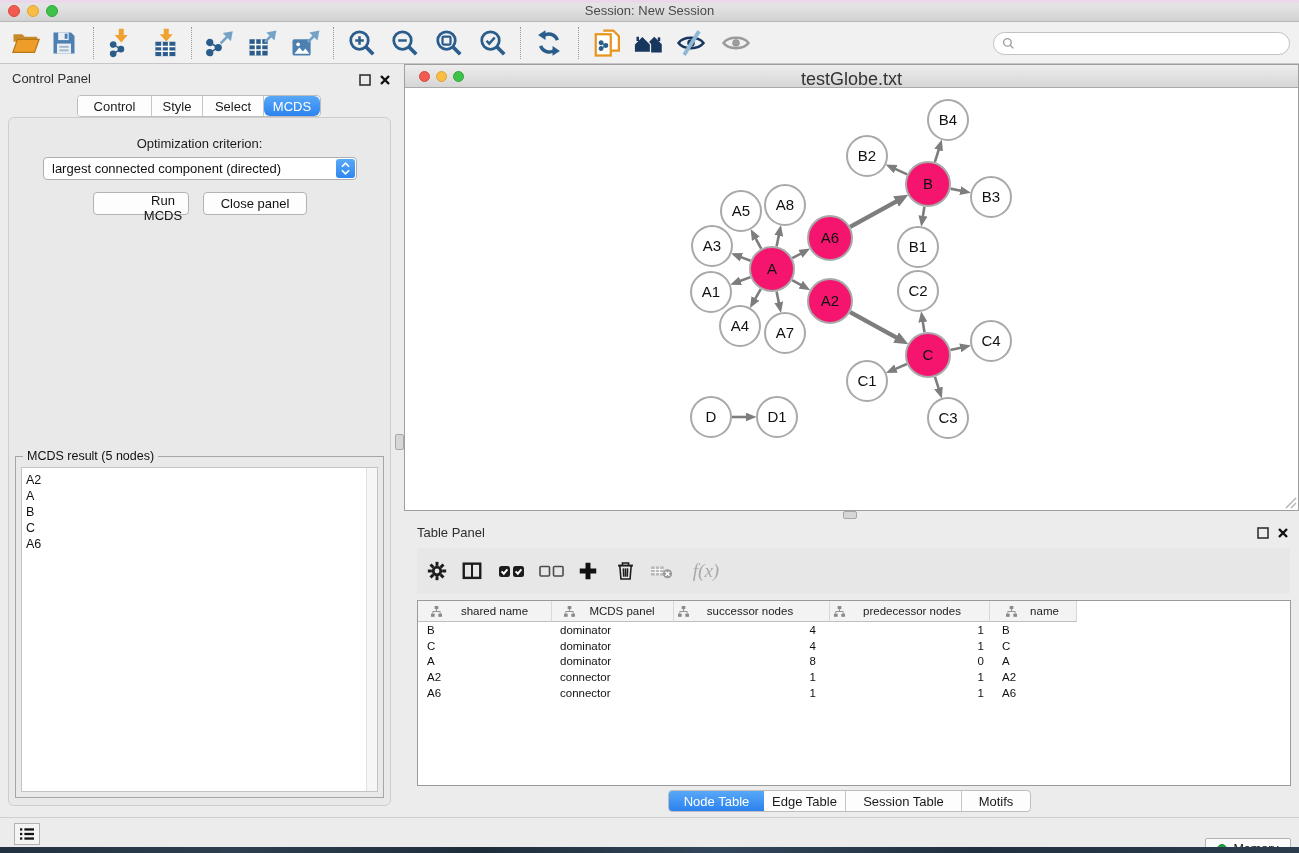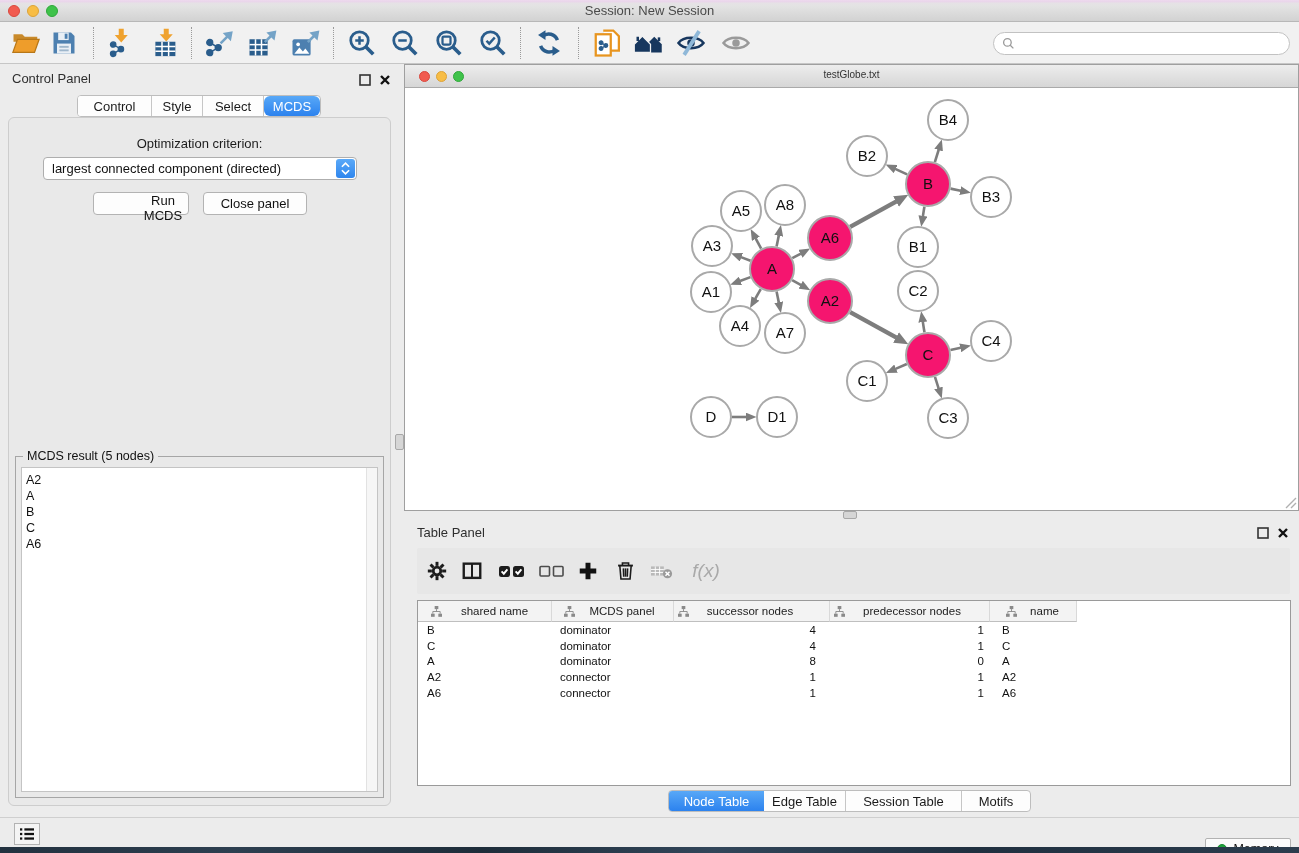--- a/index.html
+++ b/index.html
@@ -48,36 +48,36 @@
   .fieldset { position:absolute; left:6px; top:338px; width:369px; height:342px; border:1px solid #a6a6a6; }
   .legend { position:absolute; top:-8px; left:7px; background:#e9e9e9; padding:0 4px; font-size:12.5px; color:#111; }
   .mcds-list { position:absolute; left:5px; right:5px; top:10px; bottom:5px; background:#fff; border:1px solid #c4c4c4; overflow:hidden; }
   .mcds-list .track { position:absolute; right:0; top:0; bottom:0; width:11px; background:#f6f6f6; border-left:1px solid #e2e2e2; }
   .mcds-item { font-size:12.5px; color:#111; line-height:16px; padding-left:4px; cursor:default; }
   .mcds-list .pad { height:4px; }
 
   
   .netwin { position:absolute; left:404px; top:64px; width:895px; height:447px; border:1px solid #9f9f9f; background:#fff; }
   .net-titlebar { position:relative; height:23px; background:linear-gradient(#ededed,#d6d6d6); border-bottom:1px solid #aaa; }
-  .net-titlebar .title { position:absolute; left:0; right:0; top:4px; text-align:center; font-size:10px; color:#333; }
+  .net-titlebar .title { position:absolute; left:0; right:0; top:4px; text-align:center; font-size:18px; color:#333; }
   .ntl { position:absolute; top:6px; width:11px; height:11px; border-radius:50%; }
   .ntl.red { left:14px; background:#f15b50; border:1px solid #d9483e; }
   .ntl.yel { left:31px; background:#f8bd45; border:1px solid #dda338; }
   .ntl.grn { left:48px; background:#3fc24a; border:1px solid #2fa83a; }
   .net-content { position:relative; width:893px; height:422px; background:#fff; }
   .resize-grip { position:absolute; right:1px; bottom:1px; }
 
   .vgrip { position:absolute; left:395px; top:434px; width:9px; height:16px; background:#d6d6d6; border:1px solid #a8a8a8; border-radius:2px; cursor:col-resize; }
   .hgrip { position:absolute; left:843px; top:511px; width:14px; height:8px; background:#d6d6d6; border:1px solid #a8a8a8; border-radius:2px; cursor:row-resize; }
 
   
   .tp-title { position:absolute; left:417px; top:525px; font-size:13px; color:#2e2e2e; }
   .tp-toolbar { position:absolute; left:417px; top:548px; width:873px; height:46px; background:#e7e7e7; border-radius:2px; }
   .tpi { position:absolute; top:7px; width:32px; height:32px; border:none; background:transparent; display:flex; align-items:center; justify-content:center; cursor:pointer; padding:0; }
-  .fx { font-family:Liberation Sans, sans-serif; font-style:italic; font-size:19px; color:#a9a9a9; }
+  .fx { font-family:Liberation Serif, serif; font-style:italic; font-size:19px; color:#a9a9a9; }
 
   .table { position:absolute; left:417px; top:600px; width:874px; height:186px; background:#fff; border:1px solid #9a9a9a; overflow:hidden; }
   .thead { display:flex; height:21px; }
   .th { background:#f3f3f3; border-right:1px solid #d9d9d9; border-bottom:1px solid #bfbfbf; display:flex; align-items:center; font-size:11.5px; color:#222;justify-content:space-between; }
   .th .lbl { flex:1; text-align:center; padding-right:4px; }
   .th .ticon { margin-left:4px; }
   .th.fill { background:#fff; border-right:none; border-bottom:none; flex:1; }
   .tr { display:flex; height:15.7px; align-items:center; cursor:default; }
   .td { font-size:11.5px; color:#111; overflow:hidden; white-space:nowrap; }
   .c0 { width:134px; padding-left:9px; }

